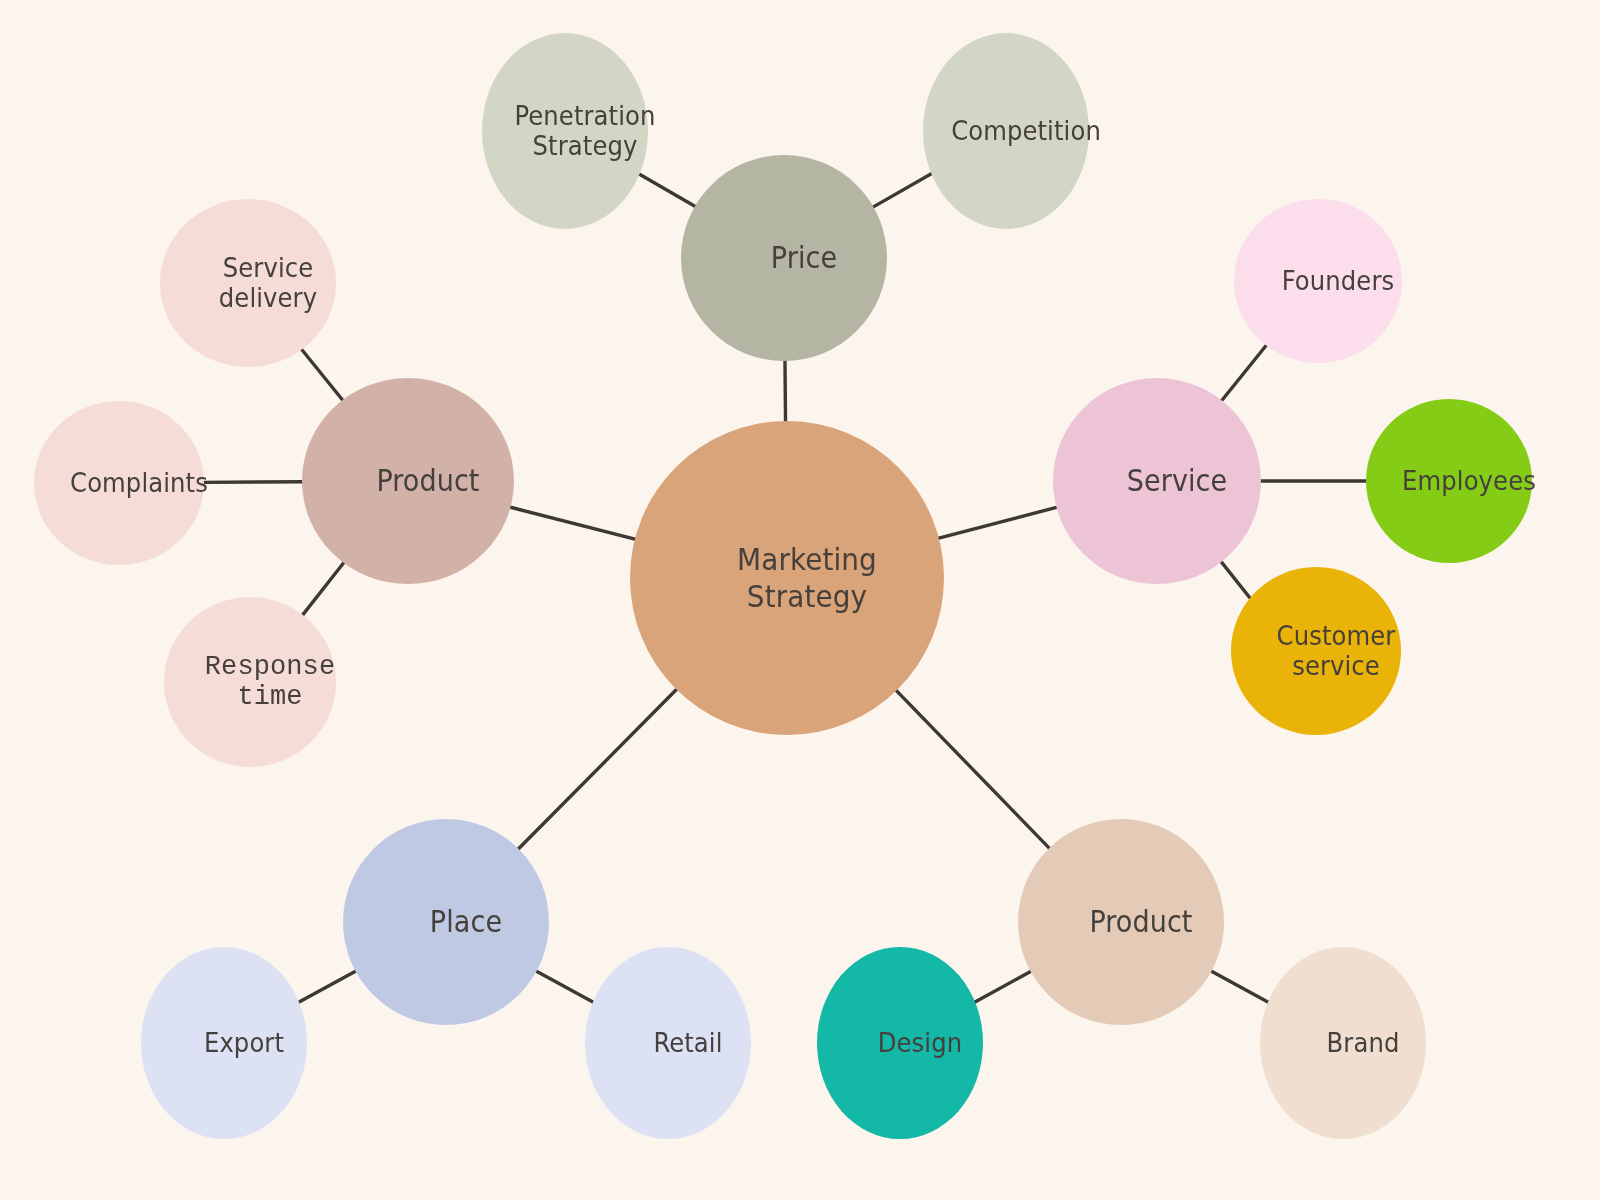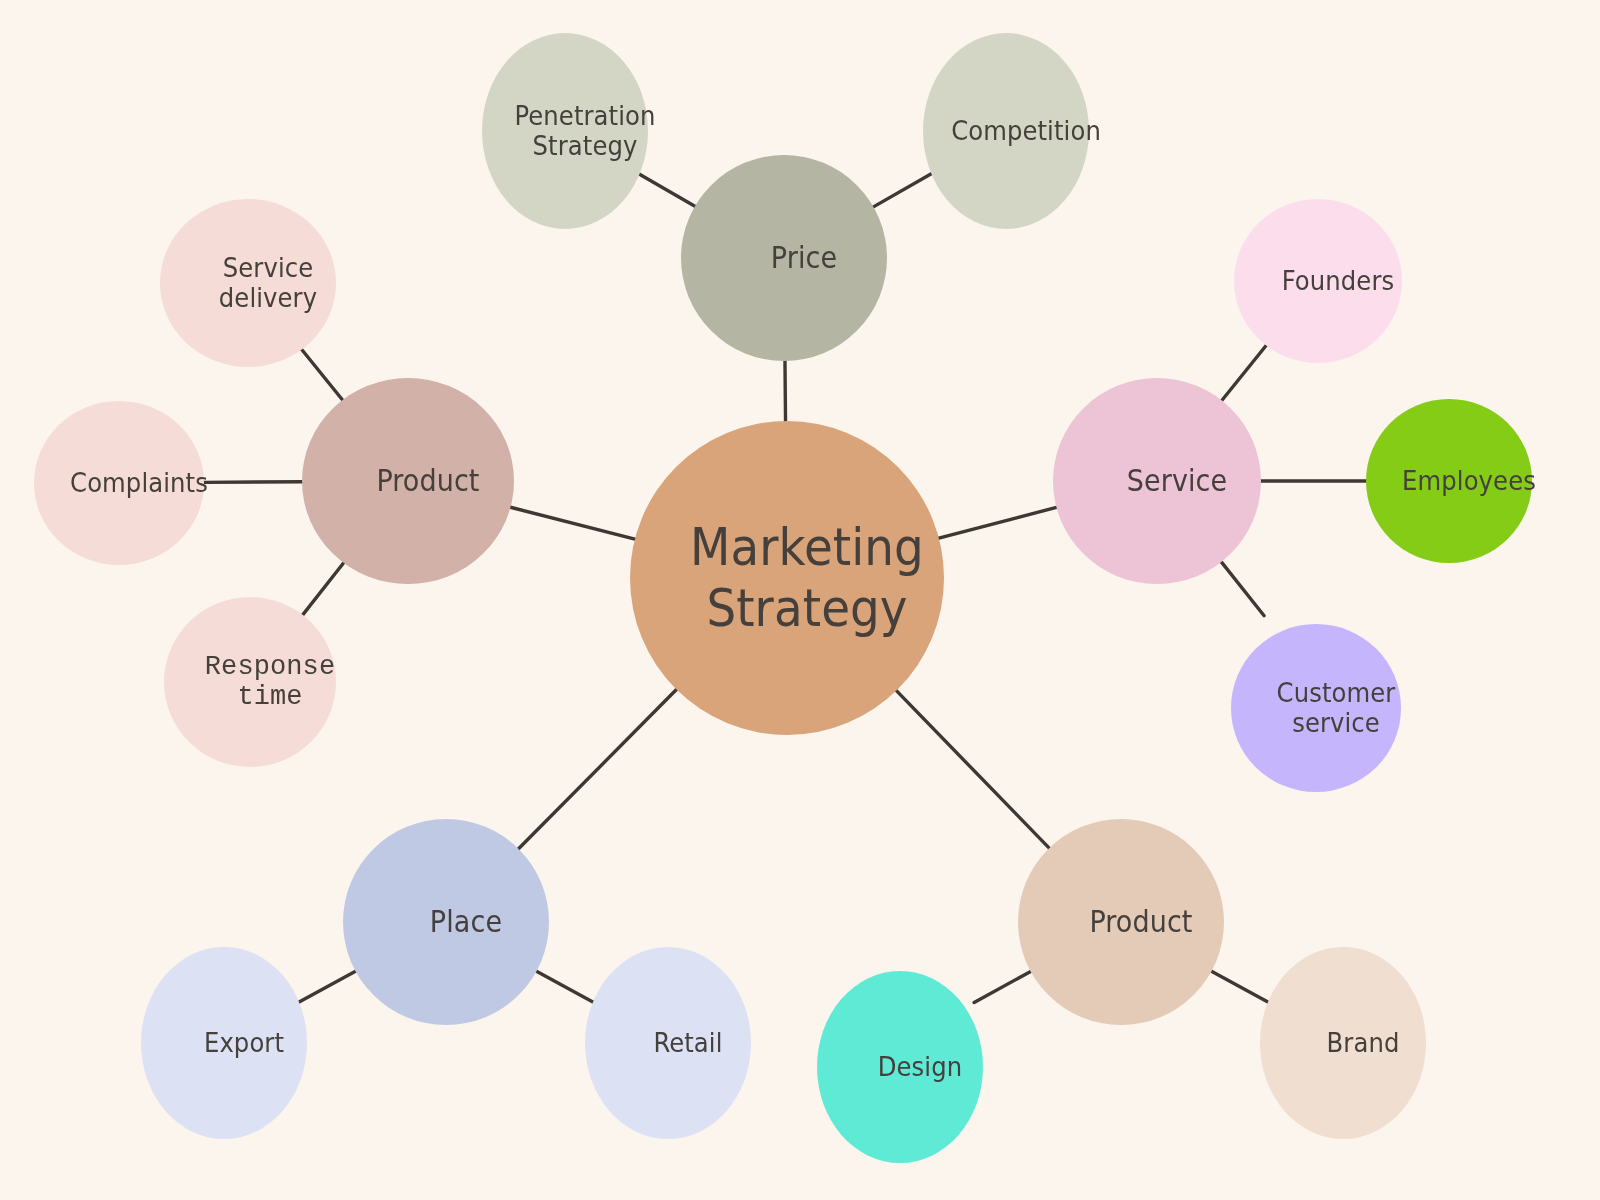--- a/index.html
+++ b/index.html
@@ -46,21 +46,21 @@
     letter-spacing: 0.1px;
     font-family: "DejaVu Sans Condensed", "Liberation Sans Narrow", "Liberation Sans", sans-serif;
     font-weight: 400;
   }
   .node .node-label {
     display: block;
     white-space: pre-line;
     width: 132%;
     padding-left: 40px;
   }
-  .node.root { font-size: 52px; line-height: 1.18; align-items: center; }
+  .node.root { font-size: 31px; line-height: 1.18; align-items: center; }
   .node.hub  { font-size: 30px; }
   .node.leaf { font-size: 27px; }
 </style>
 </head>
 <body>
 
 <div id="mindmap-canvas" style="background: rgb(251, 245, 238);">
   <svg id="edge-layer" viewBox="0 0 1600 1200">
       <line x1="785.5375642657833" y1="422.0068550168845" x2="784.9562079800647" y2="359.9955178735755" stroke="#3D3833" stroke-width="3.4" stroke-linecap="round"></line>
       <line x1="695.7633216522996" y1="206.8307847024751" x2="638.6343293362747" y2="173.7011864187529" stroke="#3D3833" stroke-width="3.4" stroke-linecap="round"></line>
@@ -111,36 +111,36 @@
       </div>
       <div class="node hub" style="left: 1053px; top: 378px; width: 208px; height: 206px; background: rgb(237, 195, 214);">
         <span class="node-label">Service</span>
       </div>
       <div class="node leaf" style="left: 1234px; top: 199px; width: 168px; height: 164px; background: rgb(252, 221, 236);">
         <span class="node-label">Founders</span>
       </div>
       <div class="node leaf" style="left: 1366px; top: 399px; width: 166px; height: 164px; background: #84cc16;">
         <span class="node-label">Employees</span>
       </div>
-      <div class="node leaf" style="left: 1231px; top: 624px; width: 170px; height: 168px; background: #c4b5fd;">
+      <div class="node leaf" style="left: 1231px; top: 567px; width: 170px; height: 168px; background: #eab308;">
         <span class="node-label">Customer
 service</span>
       </div>
       <div class="node hub" style="left: 343px; top: 819px; width: 206px; height: 206px; background: rgb(191, 201, 228);">
         <span class="node-label">Place</span>
       </div>
       <div class="node leaf" style="left: 141px; top: 947px; width: 166px; height: 192px; background: rgb(220, 226, 244);">
         <span class="node-label">Export</span>
       </div>
       <div class="node leaf" style="left: 585px; top: 947px; width: 166px; height: 192px; background: rgb(220, 226, 244); justify-content: flex-end;">
         <span class="node-label">Retail</span>
       </div>
       <div class="node hub" style="left: 1018px; top: 819px; width: 206px; height: 206px; background: rgb(227, 203, 183);">
         <span class="node-label">Product</span>
       </div>
-      <div class="node leaf" style="left: 817px; top: 971px; width: 166px; height: 192px; background: #5eead4;">
+      <div class="node leaf" style="left: 817px; top: 947px; width: 166px; height: 192px; background: #14b8a6;">
         <span class="node-label">Design</span>
       </div>
       <div class="node leaf" style="left: 1260px; top: 947px; width: 166px; height: 192px; background: rgb(240, 223, 208);">
         <span class="node-label">Brand</span>
       </div>
     </div>
 </div>
 
 </body></html>

